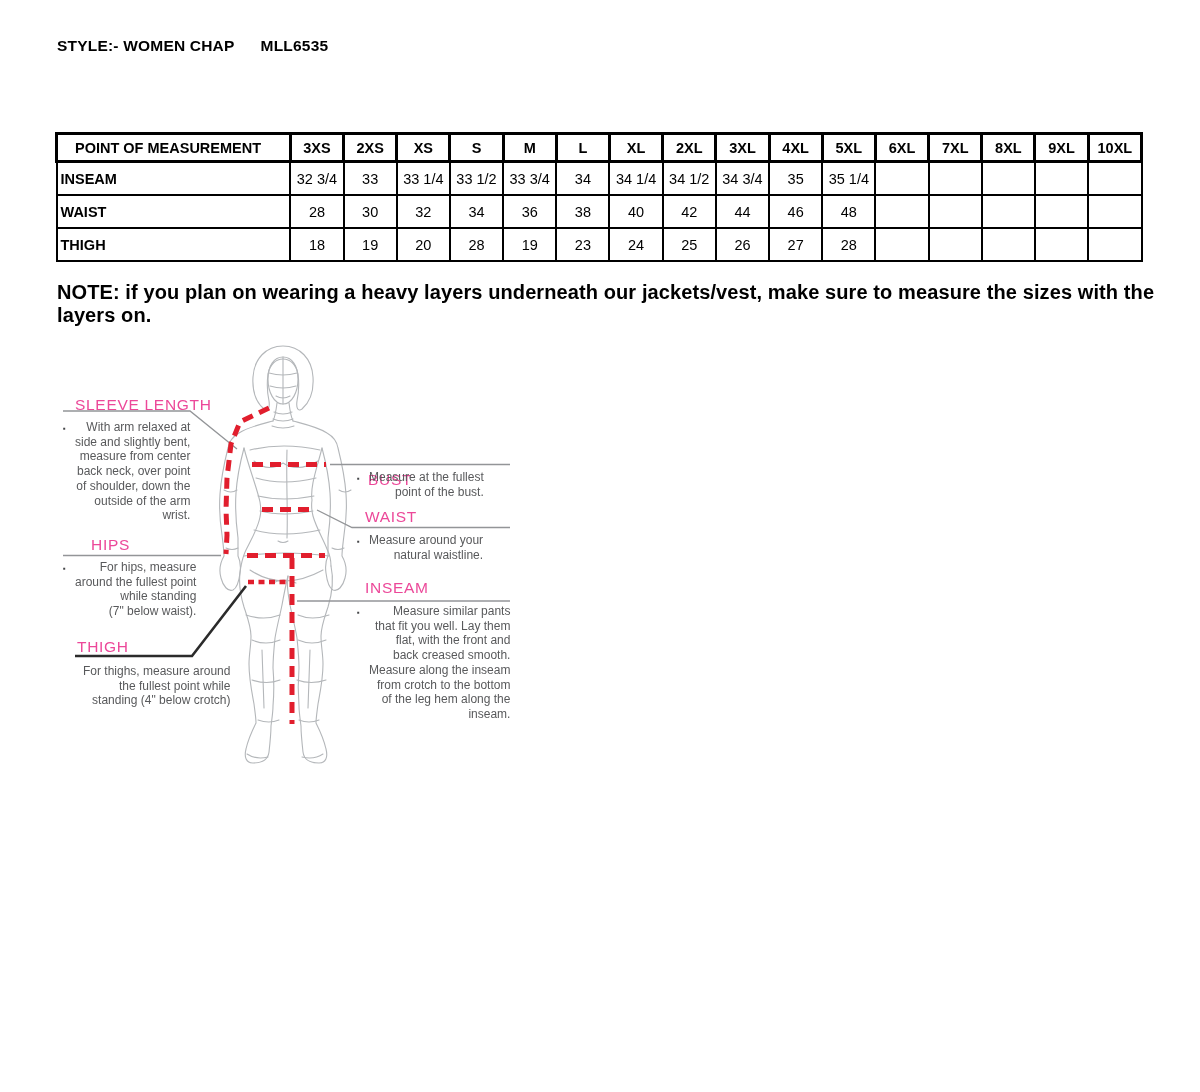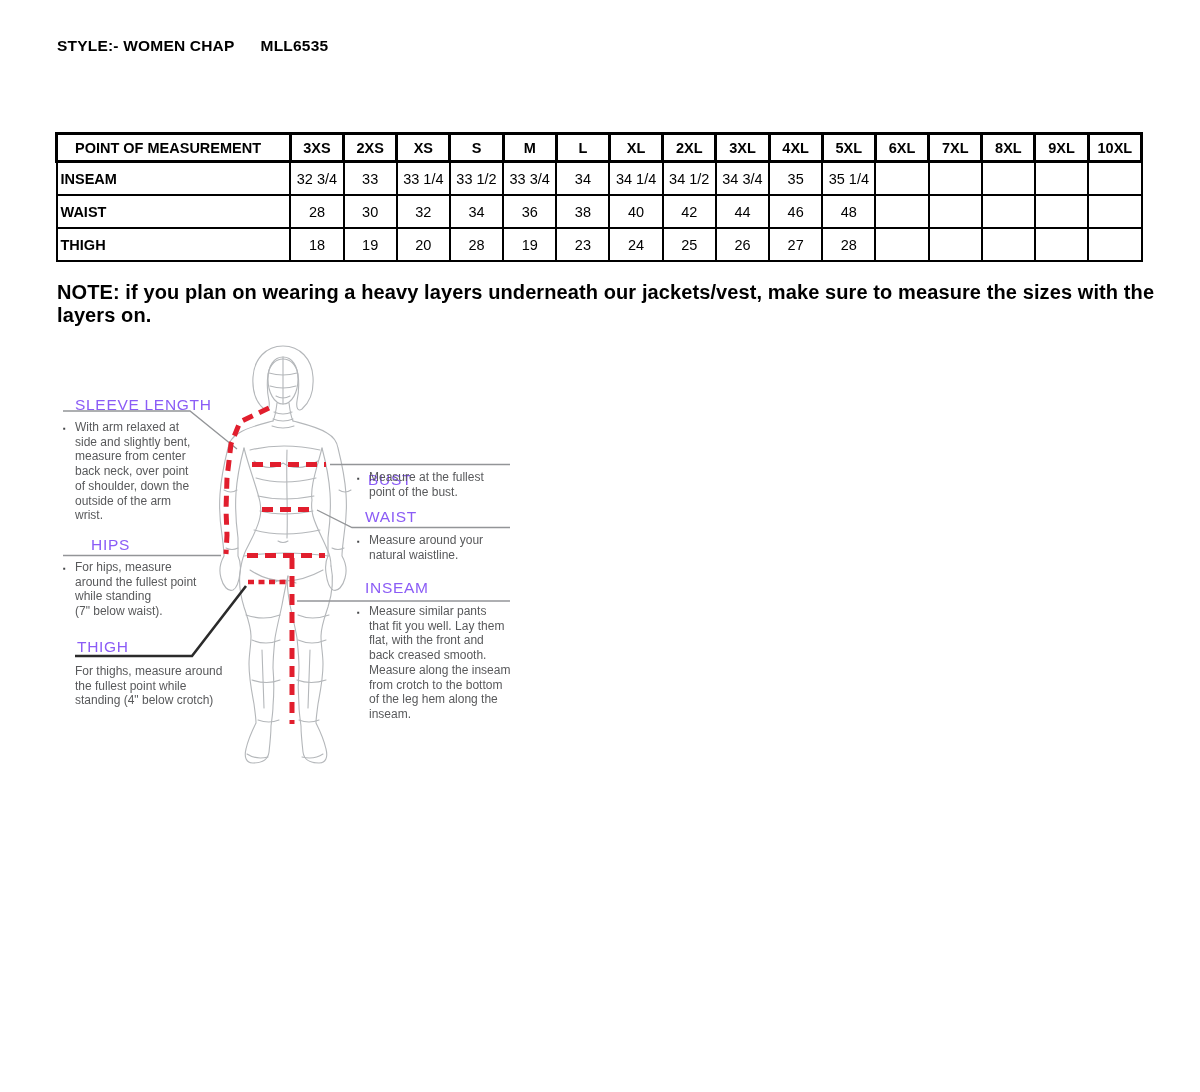--- a/index.html
+++ b/index.html
@@ -21,28 +21,28 @@
   .size-chart thead th.first { text-align:left; padding-left:17px; }
   .size-chart tbody td { height:31px; font-weight:normal; }
   .size-chart tbody td.rowlabel { text-align:left; padding-left:3px; font-weight:bold; }
 
   
   .note { position:absolute; left:57px; top:281px; font-size:20px; font-weight:bold; letter-spacing:0.1px; }
 
   
   .diagram { position:absolute; left:40px; top:330px; width:560px; height:465px; }
   .diagram svg { position:absolute; left:0; top:0; }
-  .mh { position:absolute; font-size:15.5px; letter-spacing:0.7px; color:#8b5cf6; }
+  .mh { position:absolute; font-size:15.5px; letter-spacing:0.7px; color:#ec4899; }
   .md { position:absolute; display:flex; align-items:flex-start; font-size:12px; line-height:14.7px; color:#58595b; }
   .md .blt { width:12px; font-size:8px; line-height:14.7px; padding-top:2px; color:#454649; flex:none; }
-  .md .txt { white-space:pre-line; }
+  .md .txt { white-space:pre-line;text-align:right; }
   
   .h-sleeve { left:35px; top:66px; }   .d-sleeve { left:23px; top:90px; width:180px; }
   .h-hips   { left:35px; top:206px;margin-left:16px; }  .d-hips   { left:23px; top:230px; width:190px; }
-  .h-thigh  { left:37px; top:308px; }  .d-thigh  { left:35px; top:334px; width:200px; }
+  .h-thigh  { left:37px; top:308px; }  .d-thigh  { left:43px; top:334px; width:200px; }
   .h-bust   { left:328px; top:113px;margin-top:28px; } .d-bust   { left:317px; top:140px; width:190px; }
   .h-waist  { left:325px; top:178px; } .d-waist  { left:317px; top:203px; width:190px; }
   .h-inseam { left:325px; top:249px; } .d-inseam { left:317px; top:274px; width:195px; }
 </style>
 </head>
 <body>
 
 <div class="title">
   <span>STYLE:- WOMEN CHAP</span><span class="code">MLL6535</span>
 </div>

